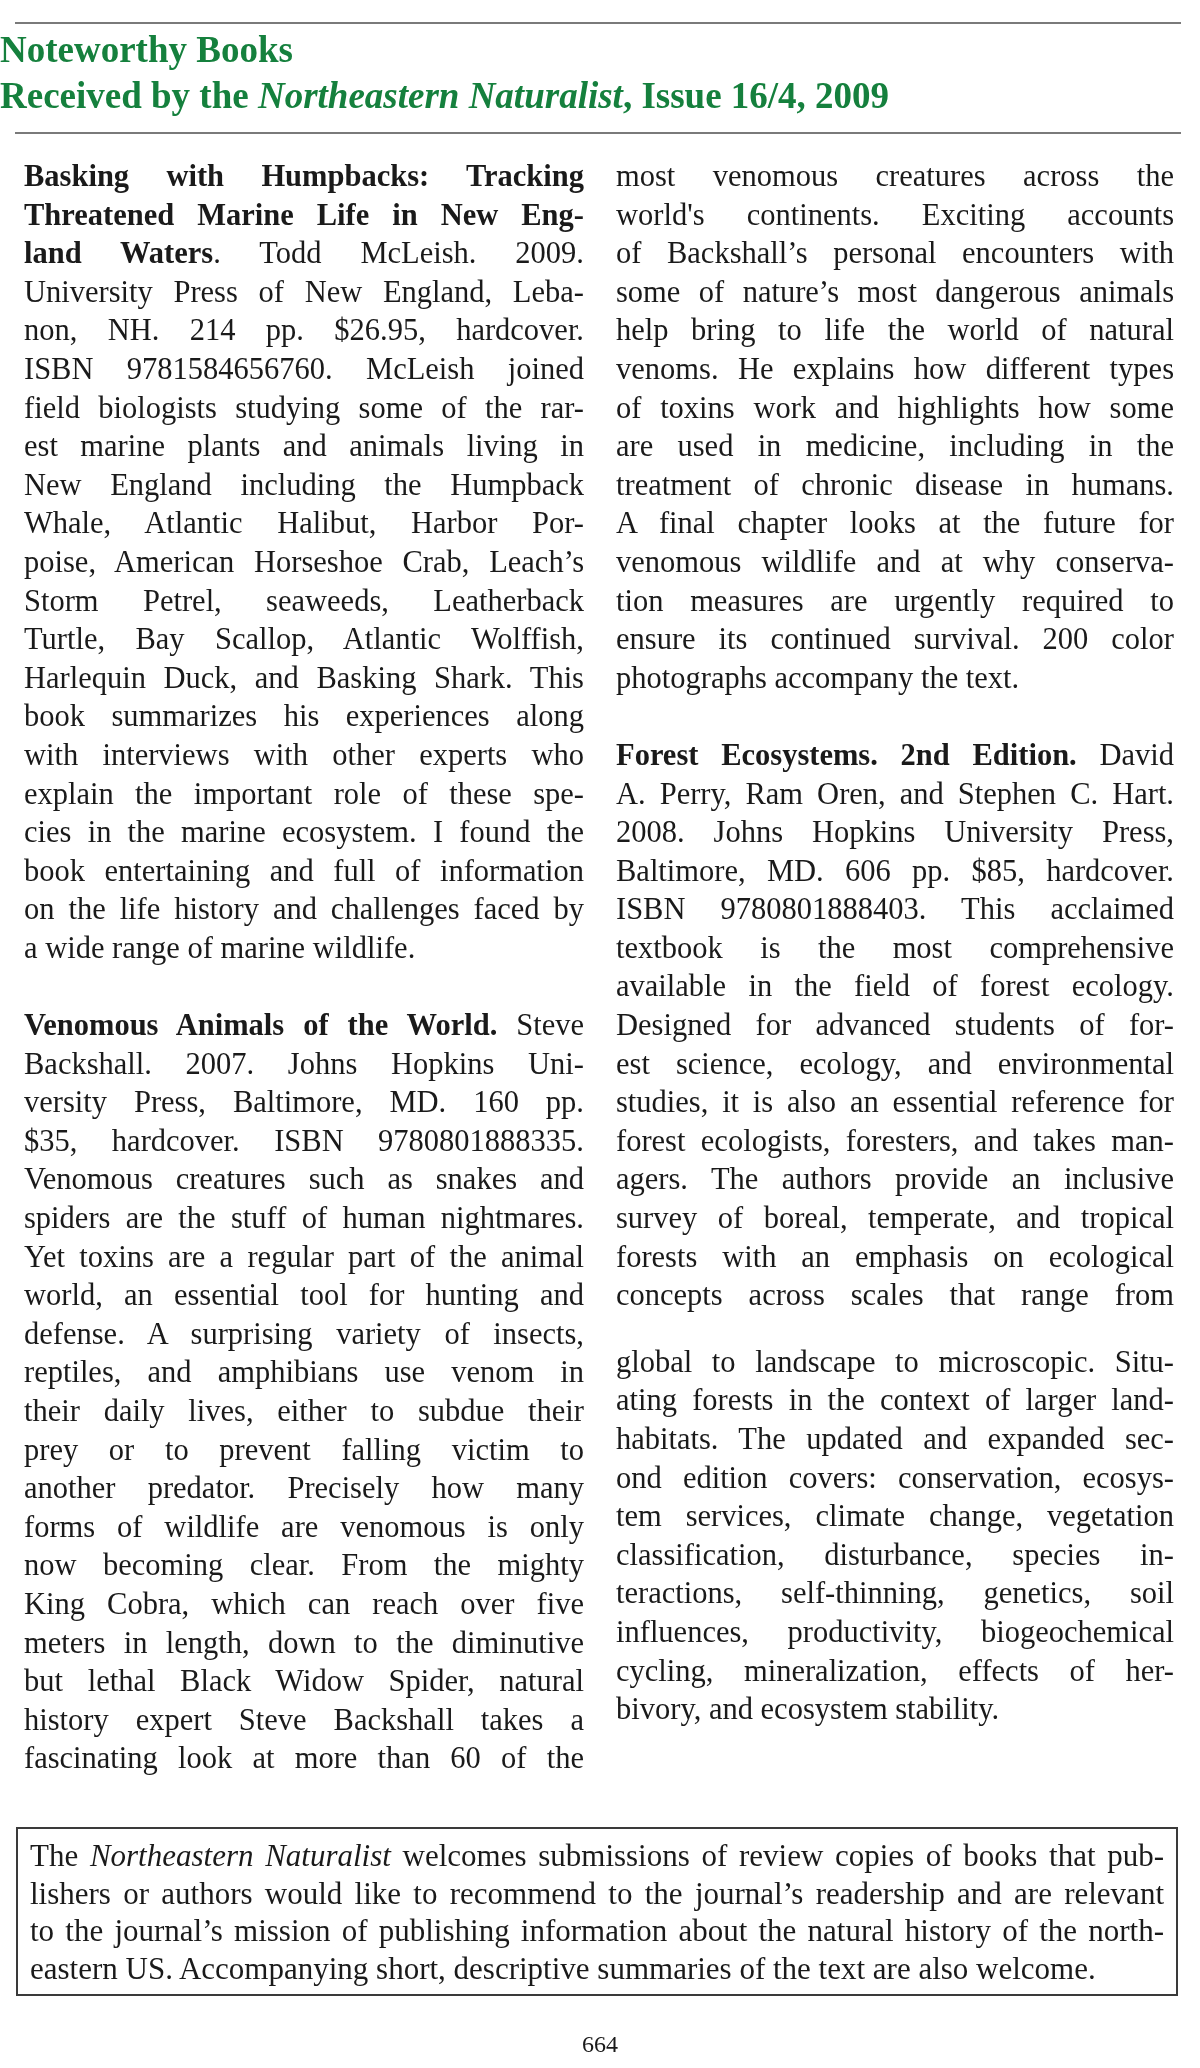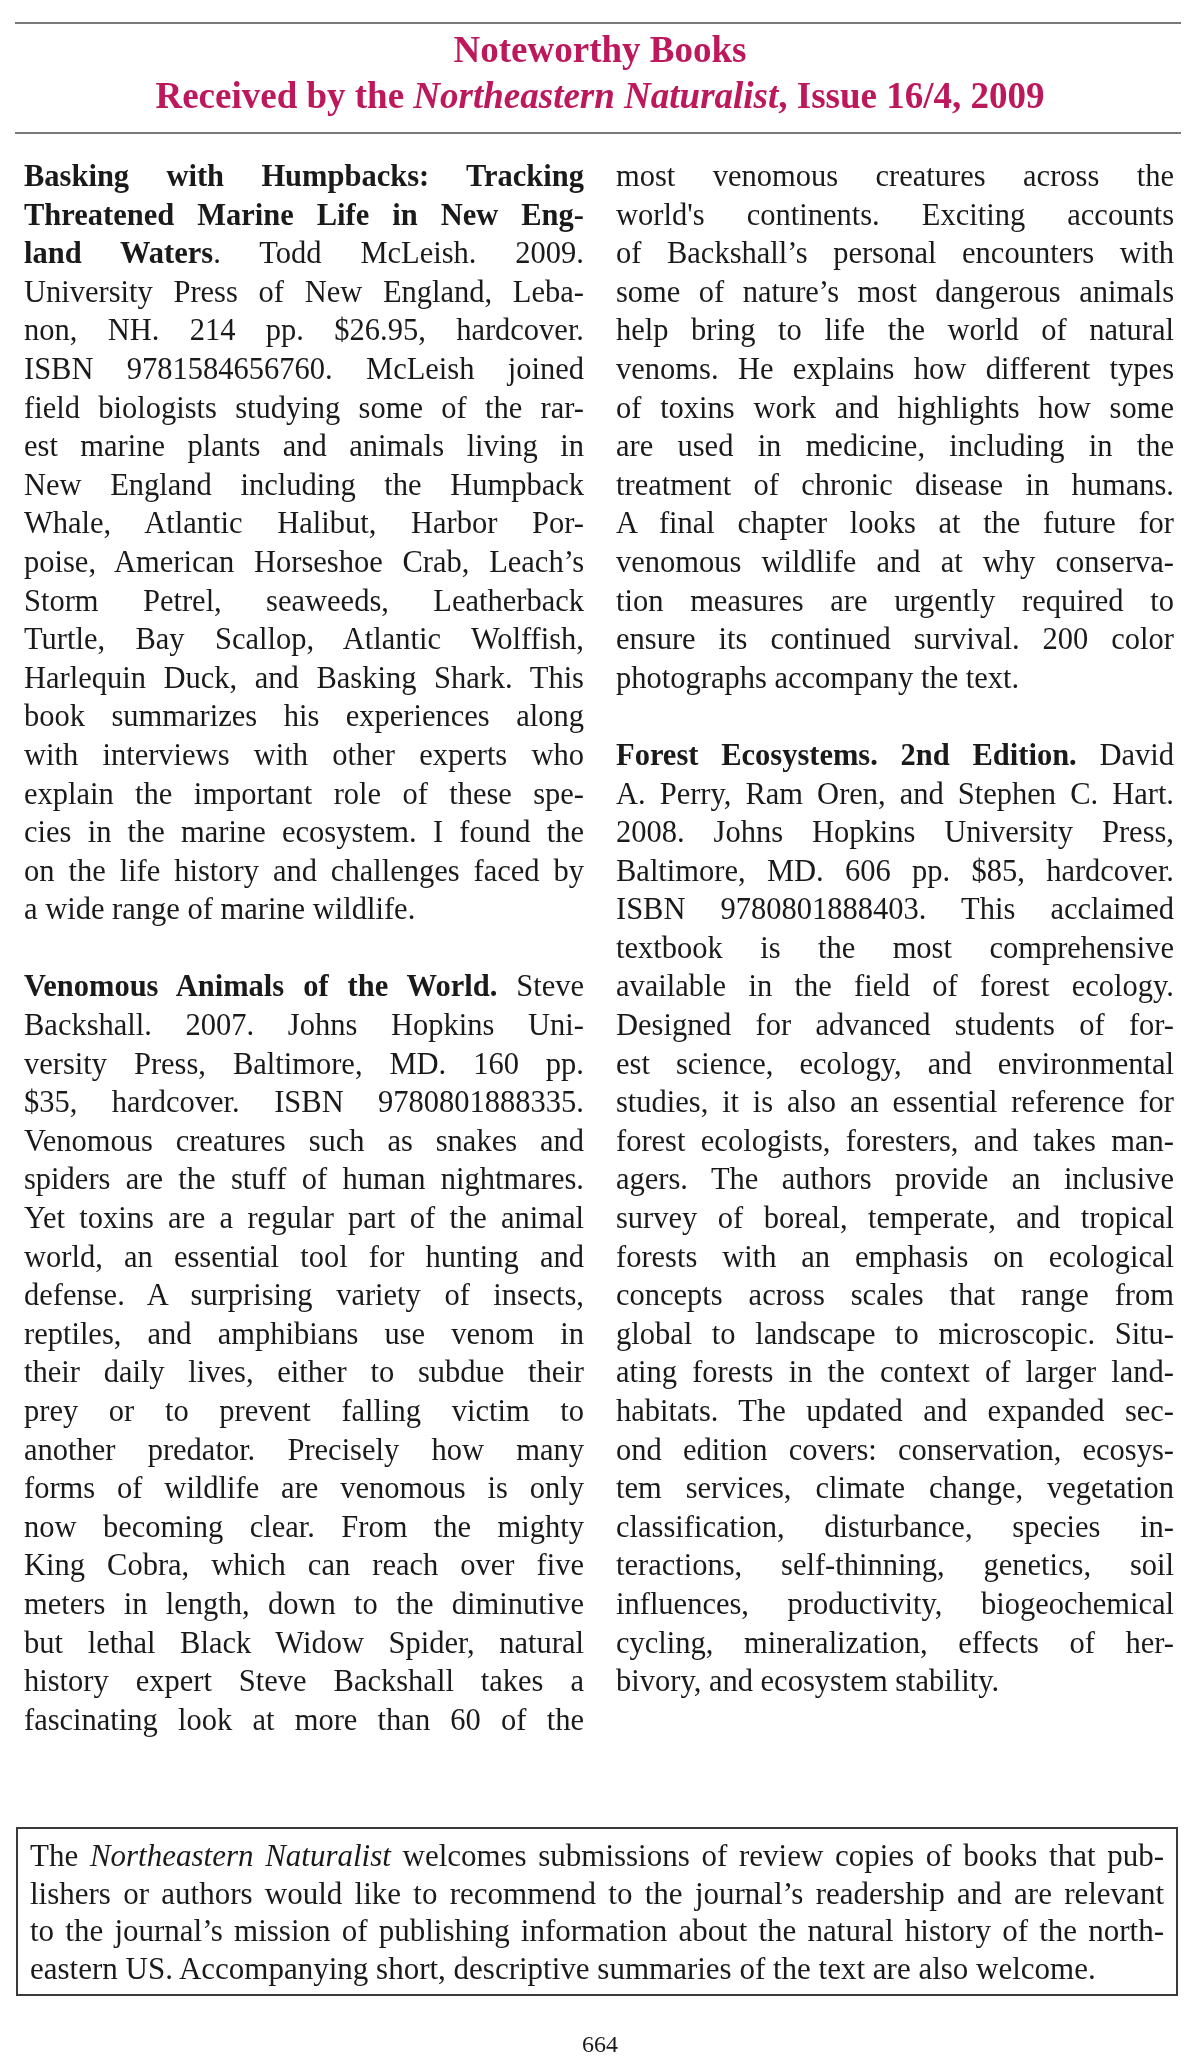--- a/index.html
+++ b/index.html
@@ -4,22 +4,22 @@
 <style>
   html, body { margin: 0; padding: 0; background: #ffffff; }
   body {
     width: 1200px; height: 2068px; position: relative; overflow: hidden;
     font-family: "Liberation Serif", "DejaVu Serif", serif; color: #1a1a1a;
   }
   .rule { position: absolute; left: 15px; width: 1166px; height: 0; border-top: 2px solid #7a7a7a; }
   .rule.top { top: 22px; }
   .rule.bottom { top: 132px; }
   .title {
-    position: absolute; left: 0; width: 1200px; text-align: center;
-    font-weight: bold; font-size: 37px; line-height: 46px; color: #be185d;
+    position: absolute; left: 0; width: 1200px; 
+    font-weight: bold; font-size: 37px; line-height: 46px; color: #15803d;
   }
   .title.l1 { top: 27px; }
   .title.l2 { top: 73px; }
   .title i { font-style: italic; }
   .col { position: absolute; top: 157px; width: 560px; font-size: 30.5px; line-height: 38.6px; }
   .col.left { left: 24px; }
   .col.right { left: 616px; width: 558px; }
   .line { display: block; text-align: justify; text-align-last: justify; white-space: nowrap; height: 38.6px; overflow: visible; }
   .line.last { text-align-last: left; }
   .line .b { font-weight: bold; }
@@ -56,20 +56,21 @@
     <span class="line" style="white-space: normal; width: 100%;"><span class="b"></span><span>New England including the Humpback</span></span>
     <span class="line" style="white-space: normal; width: 100%;"><span class="b"></span><span>Whale, Atlantic Halibut, Harbor Por-</span></span>
     <span class="line" style="white-space: normal; width: 100%;"><span class="b"></span><span>poise, American Horseshoe Crab, Leach’s</span></span>
     <span class="line" style="white-space: normal; width: 100%;"><span class="b"></span><span>Storm Petrel, seaweeds, Leatherback</span></span>
     <span class="line" style="white-space: normal; width: 100%;"><span class="b"></span><span>Turtle, Bay Scallop, Atlantic Wolffish,</span></span>
     <span class="line" style="white-space: normal; width: 100%;"><span class="b"></span><span>Harlequin Duck, and Basking Shark. This</span></span>
     <span class="line" style="white-space: normal; width: 100%;"><span class="b"></span><span>book summarizes his experiences along</span></span>
     <span class="line" style="white-space: normal; width: 100%;"><span class="b"></span><span>with interviews with other experts who</span></span>
     <span class="line" style="white-space: normal; width: 100%;"><span class="b"></span><span>explain the important role of these spe-</span></span>
     <span class="line" style="white-space: normal; width: 100%;"><span class="b"></span><span>cies in the marine ecosystem.  I found the</span></span>
+    <span class="line" style="white-space: normal; width: 100%;"><span class="b"></span><span>book entertaining and full of information</span></span>
     <span class="line" style="white-space: normal; width: 100%;"><span class="b"></span><span>on the life history and challenges faced by</span></span>
     <span class="line last"><span class="b"></span><span>a wide range of marine wildlife.</span></span>
     <span class="gap"></span>
     <span class="line" style="white-space: normal; width: 100%;"><span class="b">Venomous Animals of the World.</span><span> Steve</span></span>
     <span class="line" style="white-space: normal; width: 100%;"><span class="b"></span><span>Backshall. 2007. Johns Hopkins Uni-</span></span>
     <span class="line" style="white-space: normal; width: 100%;"><span class="b"></span><span>versity Press, Baltimore, MD. 160 pp.</span></span>
     <span class="line" style="white-space: normal; width: 100%;"><span class="b"></span><span>$35, hardcover. ISBN 9780801888335.</span></span>
     <span class="line" style="white-space: normal; width: 100%;"><span class="b"></span><span>Venomous creatures such as snakes and</span></span>
     <span class="line" style="white-space: normal; width: 100%;"><span class="b"></span><span>spiders are the stuff of human nightmares.</span></span>
     <span class="line" style="white-space: normal; width: 100%;"><span class="b"></span><span>Yet toxins are a regular part of the animal</span></span>
@@ -111,21 +112,21 @@
     <span class="line" style="white-space: normal; width: 100%;"><span class="b"></span><span>textbook is the most comprehensive</span></span>
     <span class="line" style="white-space: normal; width: 100%;"><span class="b"></span><span>available in the field of forest ecology.</span></span>
     <span class="line" style="white-space: normal; width: 100%;"><span class="b"></span><span>Designed for advanced students of for-</span></span>
     <span class="line" style="white-space: normal; width: 100%;"><span class="b"></span><span>est science, ecology, and environmental</span></span>
     <span class="line" style="white-space: normal; width: 100%;"><span class="b"></span><span>studies, it is also an essential reference for</span></span>
     <span class="line" style="white-space: normal; width: 100%;"><span class="b"></span><span>forest ecologists, foresters, and takes man-</span></span>
     <span class="line" style="white-space: normal; width: 100%;"><span class="b"></span><span>agers. The authors provide an inclusive</span></span>
     <span class="line" style="white-space: normal; width: 100%;"><span class="b"></span><span>survey of boreal, temperate, and tropical</span></span>
     <span class="line" style="white-space: normal; width: 100%;"><span class="b"></span><span>forests with an emphasis on ecological</span></span>
     <span class="line" style="white-space: normal; width: 100%;"><span class="b"></span><span>concepts across scales that range from</span></span>
-    <span class="line" style="white-space: normal; width: 100%;"><span class="b"></span><span>global to landscape to microscopic. Situ-</span></span>
+    <span class="line" style="white-space: normal; width: 100%; margin-top: 28px;"><span class="b"></span><span>global to landscape to microscopic. Situ-</span></span>
     <span class="line" style="white-space: normal; width: 100%;"><span class="b"></span><span>ating forests in the context of larger land-</span></span>
     <span class="line" style="white-space: normal; width: 100%;"><span class="b"></span><span>habitats. The updated and expanded sec-</span></span>
     <span class="line" style="white-space: normal; width: 100%;"><span class="b"></span><span>ond edition covers: conservation, ecosys-</span></span>
     <span class="line" style="white-space: normal; width: 100%;"><span class="b"></span><span>tem services, climate change, vegetation</span></span>
     <span class="line" style="white-space: normal; width: 100%;"><span class="b"></span><span>classification, disturbance, species in-</span></span>
     <span class="line" style="white-space: normal; width: 100%;"><span class="b"></span><span>teractions, self-thinning, genetics, soil</span></span>
     <span class="line" style="white-space: normal; width: 100%;"><span class="b"></span><span>influences, productivity, biogeochemical</span></span>
     <span class="line" style="white-space: normal; width: 100%;"><span class="b"></span><span>cycling, mineralization, effects of her-</span></span>
     <span class="line last"><span class="b"></span><span>bivory, and ecosystem stability.</span></span>
   </div>

